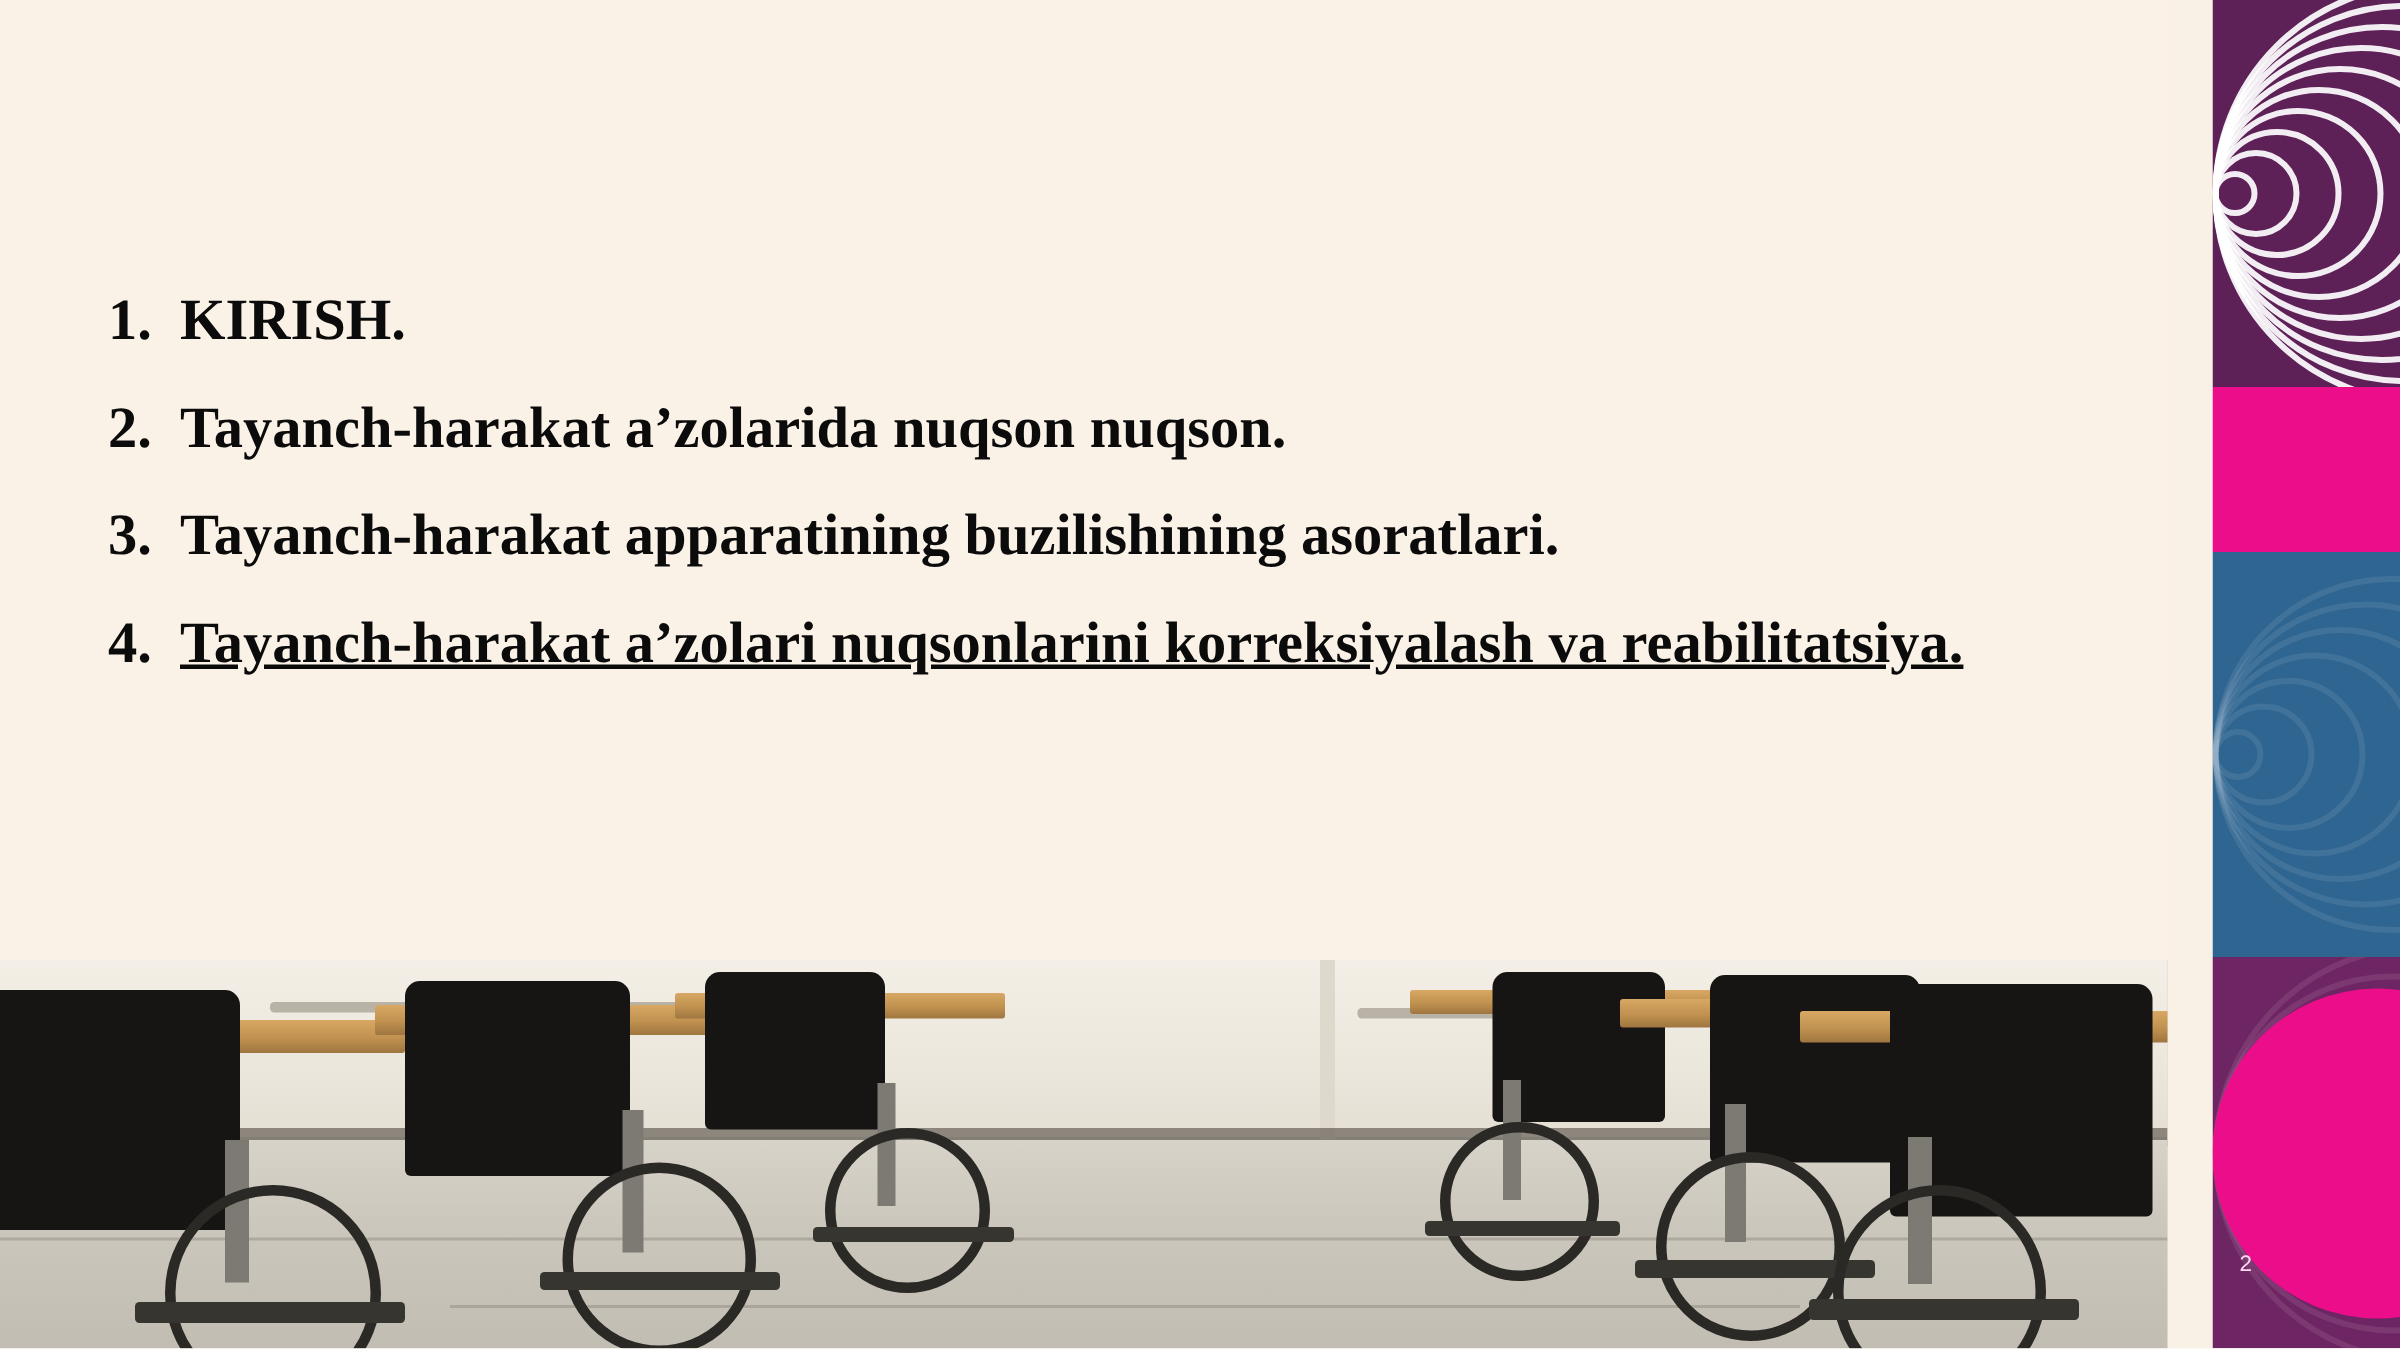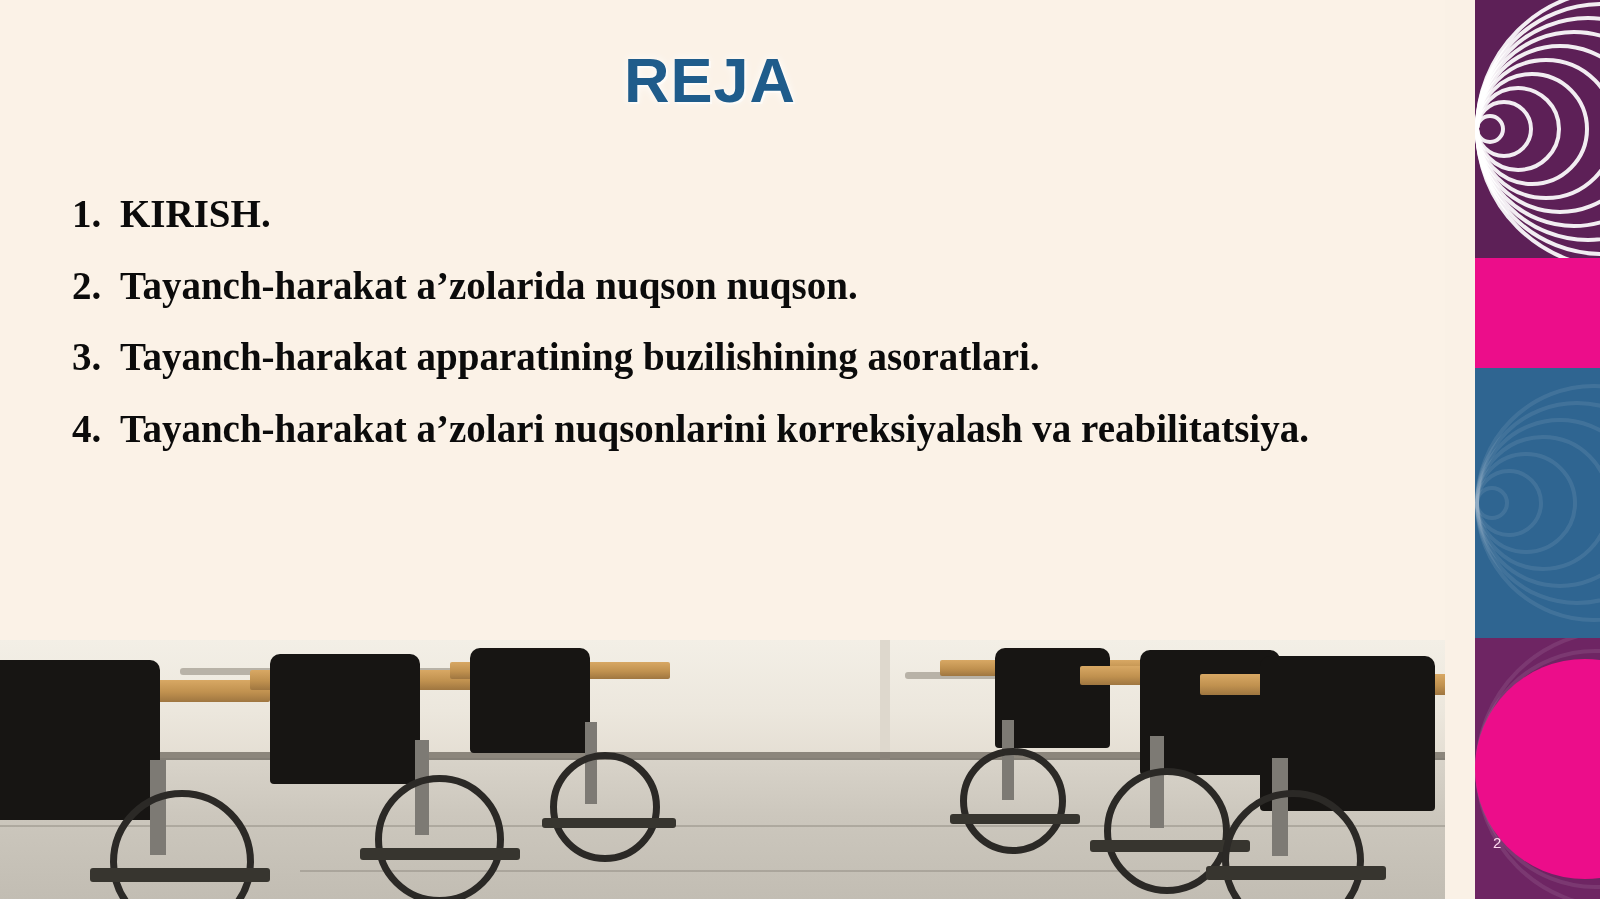--- a/index.html
+++ b/index.html
@@ -61,20 +61,21 @@
     flex: 0 0 auto;
     width: 48px;
     font-weight: 700;
   }
   .plan-item .txt {
     flex: 1 1 auto;
   }
   .plan-item.justified .txt {
     text-align: justify;
     text-align-last: left;
+    text-decoration: underline;
   }
 
   
   .photo {
     position: absolute;
     left: 0;
     top: 640px;
     width: 1445px;
     height: 259px;
     overflow: hidden;
@@ -200,21 +201,20 @@
     color: #ffd9ef;
   }
 </style>
 </head>
 <body>
 
 <div class="slide">
 
   <div class="content-area">
 
-    <div class="slide-title">REJA</div>
 
     <div class="plan-list">
 
       <div class="plan-item">
         <span class="num">1.</span>
         <span class="txt">KIRISH.</span>
       </div>
 
       <div class="plan-item">
         <span class="num">2.</span>

